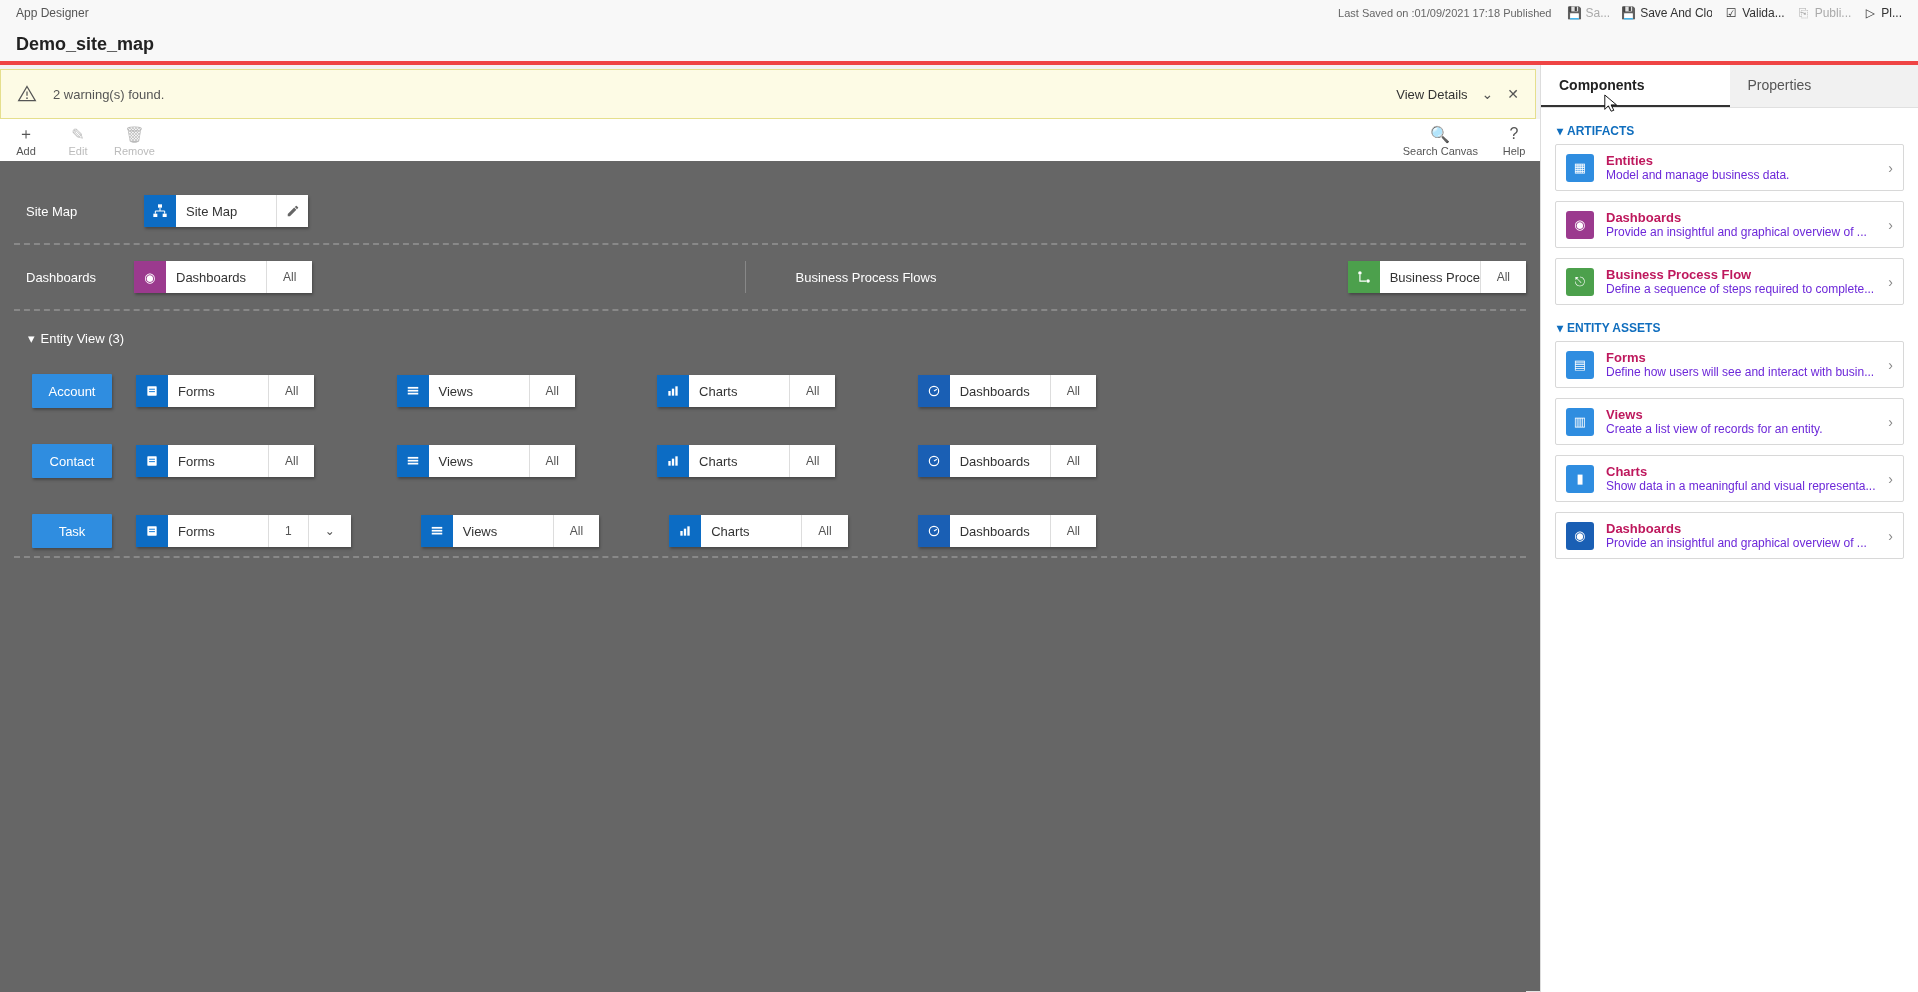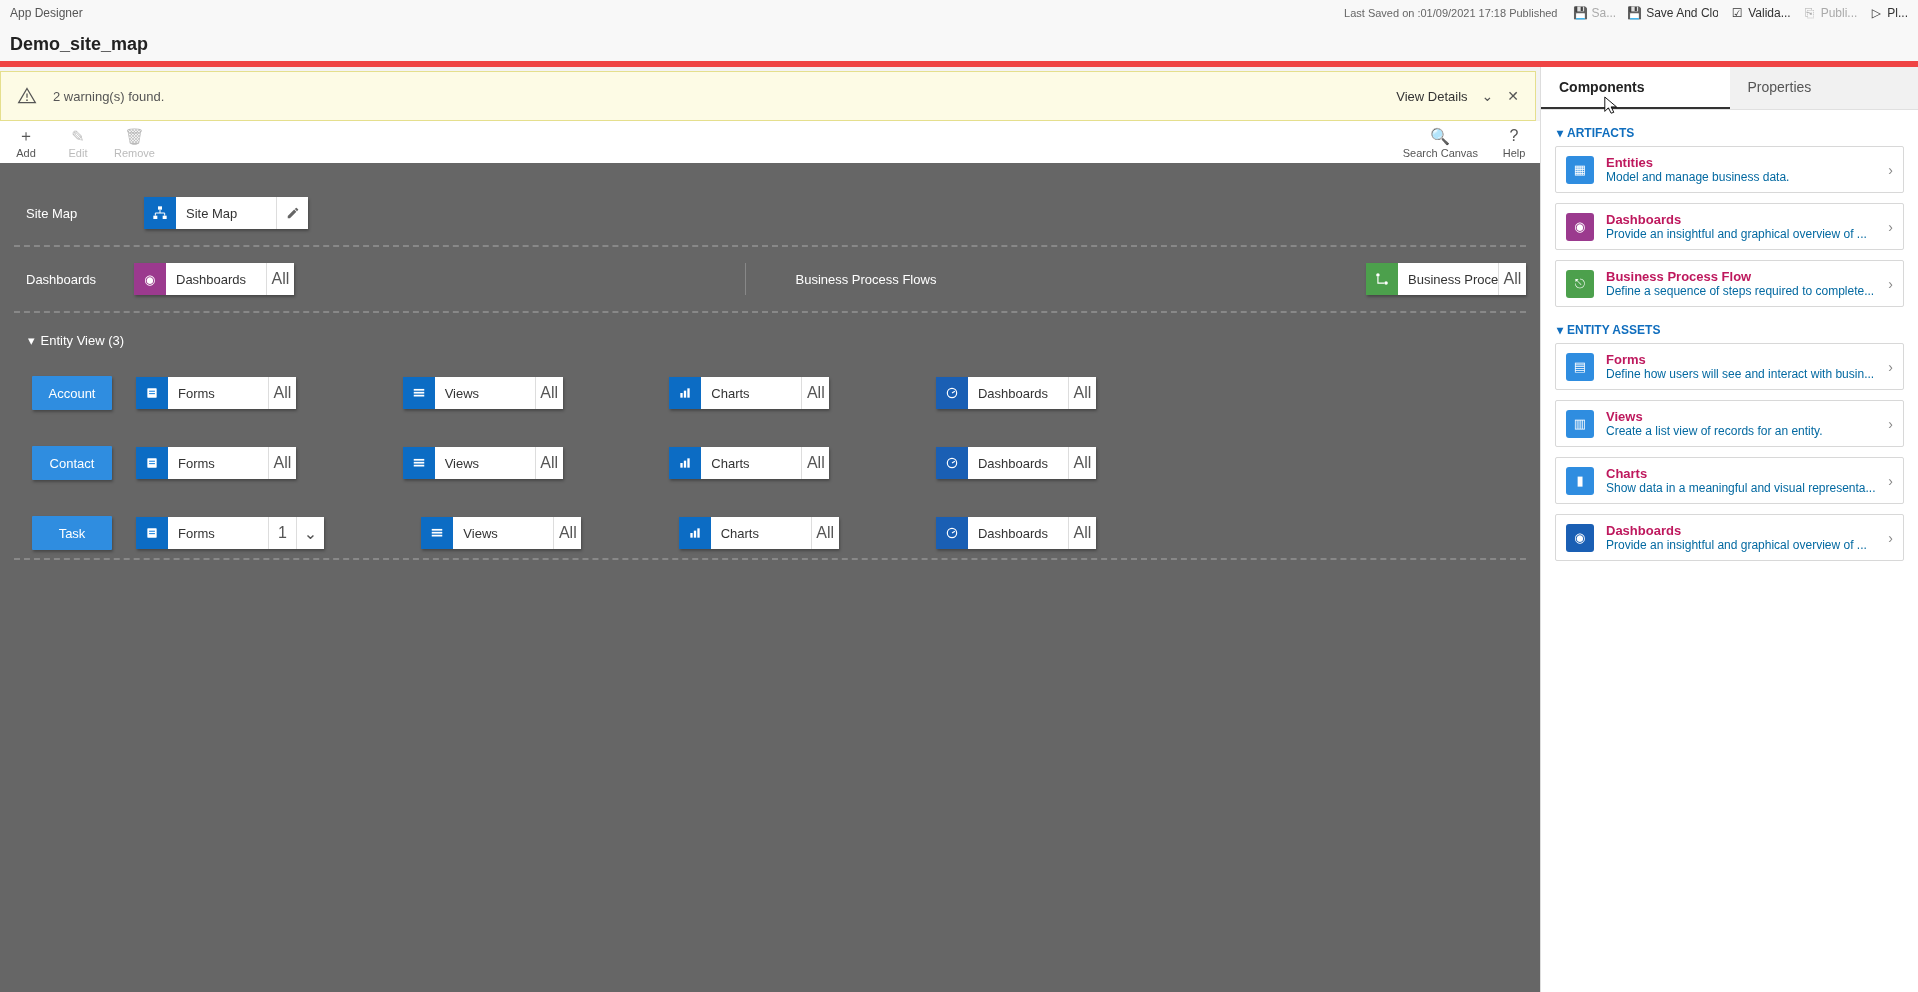--- a/index.html
+++ b/index.html
@@ -1,18 +1,18 @@
 <!DOCTYPE html>
 <html><head>
 <meta charset="utf-8">
 <style>
   * { box-sizing: border-box; margin: 0; padding: 0; font-family: 'Segoe UI', sans-serif; }
   body { background: #f3f3f3; font-size: 13px; color: #333; overflow: hidden; }
   
-  .header { background: #f8f8f8; padding: 6px 10px; display: flex; justify-content: space-between; align-items: flex-start; border-bottom: 6px solid #ef4444; }
+  .header { background: #f8f8f8; padding: 6px 16px; display: flex; justify-content: space-between; align-items: flex-start; border-bottom: 4px solid #ef4444; }
   .header-left { display: flex; flex-direction: column; }
   .app-title { font-size: 12px; color: #555; }
   .page-title { font-size: 18px; font-weight: 600; color: #222; margin-top: 14px; }
   .header-right { display: flex; align-items: center; gap: 16px; }
   .last-saved { font-size: 11px; color: #666; }
   .header-actions { display: flex; gap: 12px; }
   .header-action { display: flex; align-items: center; gap: 4px; font-size: 12px; color: #333; cursor: pointer; white-space: nowrap; max-width: 90px; overflow: hidden; text-overflow: ellipsis; }
   .header-action.disabled { color: #aaa; }
   .header-action .icn { width: 14px; height: 14px; display:inline-flex; align-items:center; justify-content:center; }
   
@@ -37,21 +37,21 @@
   .canvas::-webkit-scrollbar { width: 14px; }
   .canvas::-webkit-scrollbar-track { background: #e5e5e5; }
   .canvas::-webkit-scrollbar-thumb { background: #bbb; }
   
   .section-row { display: flex; align-items: center; padding: 16px 0; border-bottom: 2px dashed #888; gap: 40px; }
   .section-label { color: #fff; font-size: 13px; width: 90px; padding-left: 12px; }
   
   .tile { display: flex; align-items: stretch; height: 32px; box-shadow: 1px 2px 3px rgba(0,0,0,.3); border-radius: 1px; }
   .tile-icon { width: 32px; display: flex; align-items: center; justify-content: center; color: #fff; }
   .tile-body { background: #fff; display: flex; align-items: center; padding: 0 10px; font-size: 13px; color: #333; min-width: 100px; max-width: 100px; white-space: nowrap; overflow: hidden; text-overflow: ellipsis; }
-  .tile-action { background: #fff; border-left: 1px solid #ddd; display: flex; align-items: center; justify-content:center; padding: 0 4px; font-size: 16px; color: #555; cursor: pointer; min-width: 28px; }
+  .tile-action { background: #fff; border-left: 1px solid #ddd; display: flex; align-items: center; justify-content:center; padding: 0 16px; font-size: 12px; color: #555; cursor: pointer; min-width: 28px; }
   .tile-edit { background: #fff; border-left: 1px solid #ddd; display: flex; align-items:center; justify-content:center; width: 32px; cursor:pointer; }
   
   .bg-blue { background: #0c6cc4; }
   .bg-purple { background: #9b3a8e; }
   .bg-green { background: #4ca04c; }
   .bg-darkblue { background: #1a5fb4; }
   
   .bpf-row { display: flex; align-items: center; padding: 16px 0; border-bottom: 2px dashed #888; gap: 30px; }
   .bpf-col { display: flex; align-items: center; gap: 30px; flex: 1; }
   .bpf-label { color: #fff; font-size: 13px; }
@@ -70,21 +70,21 @@
   .side-tab { flex: 1; padding: 12px 18px; font-size: 14px; color: #555; cursor: pointer; }
   .side-tab.active { font-weight: 600; color: #222; border-bottom: 2px solid #333; background:#fff; }
   .side-tab.inactive { background: #f1f1f1; }
   
   .side-content { padding: 10px 14px; overflow-y:auto; }
   .comp-group-header { color: #106ebe; font-size: 12px; font-weight: 600; padding: 6px 2px; display:flex; align-items:center; gap:4px; cursor:pointer; }
   .comp-item { border: 1px solid #d8d8d8; border-radius: 2px; margin-bottom: 10px; display: flex; align-items: center; padding: 8px 10px; gap: 12px; cursor: pointer; }
   .comp-icon { width: 28px; height: 28px; border-radius: 3px; display:flex; align-items:center; justify-content:center; color:#fff; flex-shrink:0; }
   .comp-text { flex: 1; overflow:hidden; }
   .comp-title { font-size: 13px; font-weight: 600; color: #be185d; }
-  .comp-desc { font-size: 12px; color: #0369a1; white-space: nowrap; overflow:hidden; text-overflow: ellipsis; }
+  .comp-desc { font-size: 12px; color: #6d28d9; white-space: nowrap; overflow:hidden; text-overflow: ellipsis; }
   .comp-chev { color: #888; font-size: 14px; }
   
   .scroll-indicator { position:absolute; right:0; bottom:0; width:14px; height:14px; background:#e5e5e5; color:#666; font-size:10px; display:flex; align-items:center; justify-content:center; }
 </style>
 </head>
 <body>
 
 <div class="header">
   <div class="header-left">
     <div class="app-title">App Designer</div>

